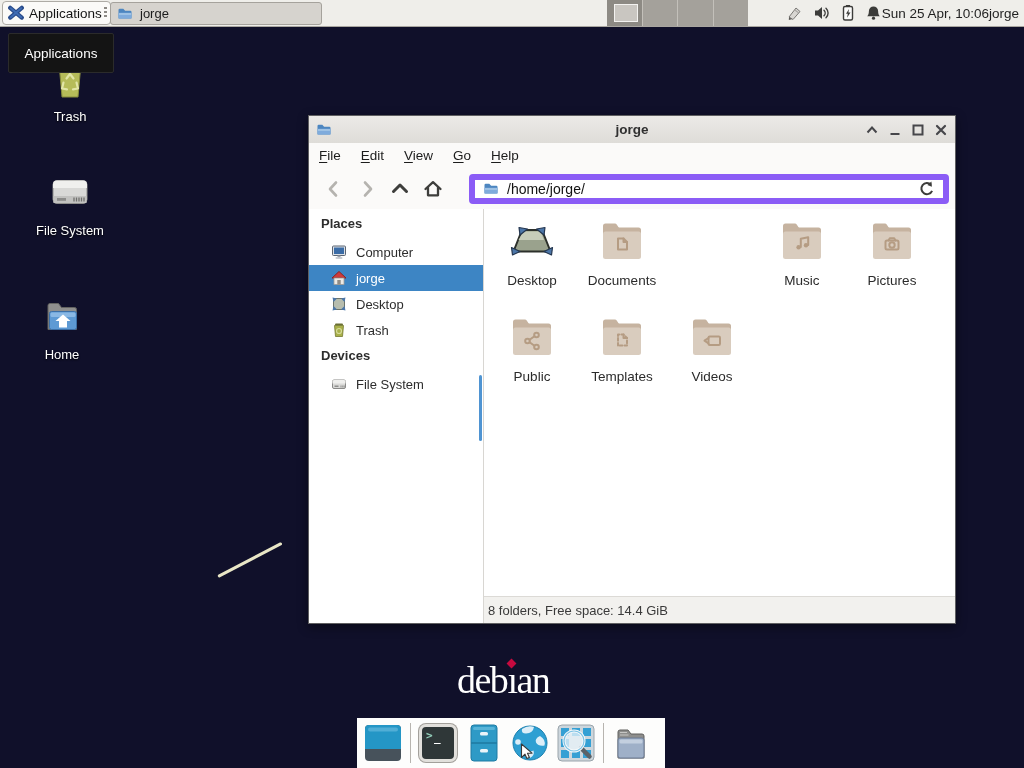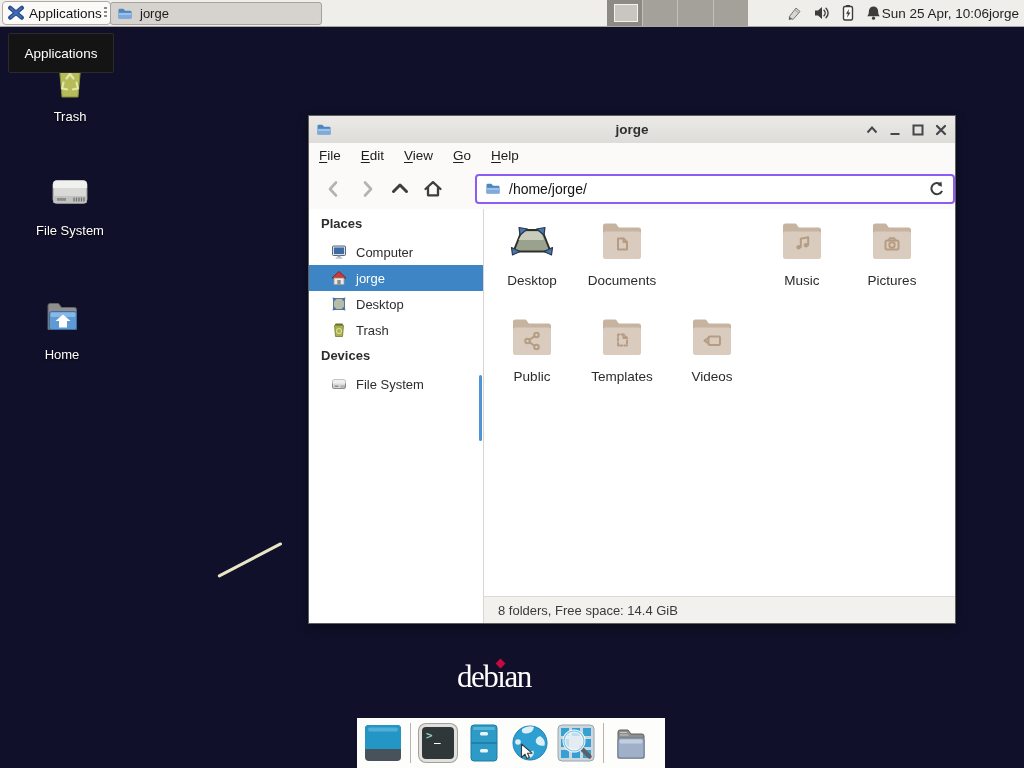--- a/index.html
+++ b/index.html
@@ -38,21 +38,21 @@
 
   
   .d-item{position:absolute;width:100px;text-align:center}
   .d-item .ic{margin:0 auto;width:48px;height:48px}
   .d-item .lbl{margin-top:7px;color:#fff;font-size:13px;text-shadow:0 1px 2px #000}
   .diag-line{position:absolute;left:218px;top:575px;width:72px;height:3px;background:#e9e6c6;
              border-radius:2px;transform:rotate(-27.5deg);transform-origin:left center}
 
   
   .debian{position:absolute;left:457px;top:661px;color:#fff;font-family:"Liberation Serif","DejaVu Serif",serif;
-          font-size:31px;font-weight:500;letter-spacing:-1.5px;line-height:1}
+          font-size:38px;font-weight:500;letter-spacing:-1.5px;line-height:1}
   .logo-i{position:relative;display:inline-block}
   .logo-dot{position:absolute;left:50%;top:-1px;width:7px;height:7px;margin-left:-4px;
             background:#c60a3f;transform:rotate(45deg)}
 
   
   .window{position:absolute;left:308px;top:115px;width:648px;height:509px;background:#fff;
           border:1px solid #5f5f61;box-sizing:border-box;box-shadow:0 3px 10px rgba(0,0,0,.45)}
   .titlebar{position:absolute;left:0;top:0;right:0;height:27px;
             background:linear-gradient(#eceae7,#dedcd8);border-bottom:1px solid #c1bfba;
             display:flex;align-items:center}
@@ -62,42 +62,42 @@
   .wbtn{width:16px;height:16px;display:flex;align-items:center;justify-content:center}
 
   .menubar{position:absolute;left:0;top:27px;right:0;height:25px;background:#fbfaf9;
            display:flex;align-items:center;}
   .menu-item{padding:0 10px;color:#1c1c1c;font-size:13.5px}
   .mn{text-decoration:underline;text-underline-offset:2px}
 
   .toolbar{position:absolute;left:0;top:52px;right:0;height:41px;background:#fbfaf9;
            border-bottom:1px solid #dbd9d5;display:flex;align-items:center;padding-left:12px}
   .tbtn{width:26px;height:26px;display:flex;align-items:center;justify-content:center;margin-right:7px}
-  .pathbar{height:30px;width:480px;margin-left:22px;background:#fff;border:2px solid #8b5cf6;
+  .pathbar{height:30px;width:480px;margin-left:16px;background:#fff;border:6px solid #8b5cf6;
            border-radius:4px;display:flex;align-items:center;padding:0 8px;box-sizing:border-box}
   .pathbar .ptext{margin-left:8px;font-size:14px;color:#121212;flex:1}
 
   .fm-body{position:absolute;left:0;top:93px;right:0;bottom:0;background:#fff}
   .sidebar{position:absolute;left:0;top:0;bottom:0;width:175px;background:#fff;
            border-right:1px solid #d8d6d2;box-sizing:border-box}
   .side-head{position:absolute;left:12px;font-weight:bold;color:#2d2d2d}
   .side-row{position:absolute;left:0;width:100%;height:26px;display:flex;align-items:center;
             padding-left:22px;box-sizing:border-box;gap:9px;color:#2d2d2d}
   .side-row.sel{background:#3d85c4;color:#fff}
   .side-scroll{position:absolute;right:1px;top:166px;width:3px;height:66px;background:#4f94d2;border-radius:2px}
 
   .iconview{position:absolute;left:175px;top:0;right:0;bottom:27px;background:#fff;overflow:hidden}
   .fitem{position:absolute;width:90px;text-align:center}
   .fitem .ic{margin:0 auto;width:48px;height:48px}
   .fitem .lbl{margin-top:8px;color:#2b2b2b;font-size:13.5px}
   .r1{top:8px}.r2{top:104px}
   .c1{left:3px}.c2{left:93px}.c3{left:183px}.c4{left:273px}.c5{left:363px}
 
   .statusbar{position:absolute;left:175px;right:0;bottom:0;height:27px;background:#f2f1ee;
-             border-top:1px solid #dcdad6;display:flex;align-items:center;padding-left:14px;
+             border-top:1px solid #dcdad6;display:flex;align-items:center;padding-left:4px;
              box-sizing:border-box;color:#3a3a3a}
 
   
   .dock{position:absolute;left:357px;top:718px;width:308px;height:50px;background:#fdfdfc;
         display:flex;align-items:center;padding:0 7px;box-sizing:border-box;gap:8px}
   .dock-sep{width:1px;height:40px;background:#b7b4af}
   .dicon{width:38px;height:38px;position:relative;flex:0 0 auto}
   .dock-terminal{width:38px;height:38px;background:#2f3738;border:3px solid #e2e0dc;border-radius:7px;
                  box-shadow:0 0 0 1px #a3a09b;box-sizing:border-box;position:relative}
   .t-gt{position:absolute;left:4px;top:2px;color:#93cfba;font:bold 11px "DejaVu Sans Mono",monospace}

